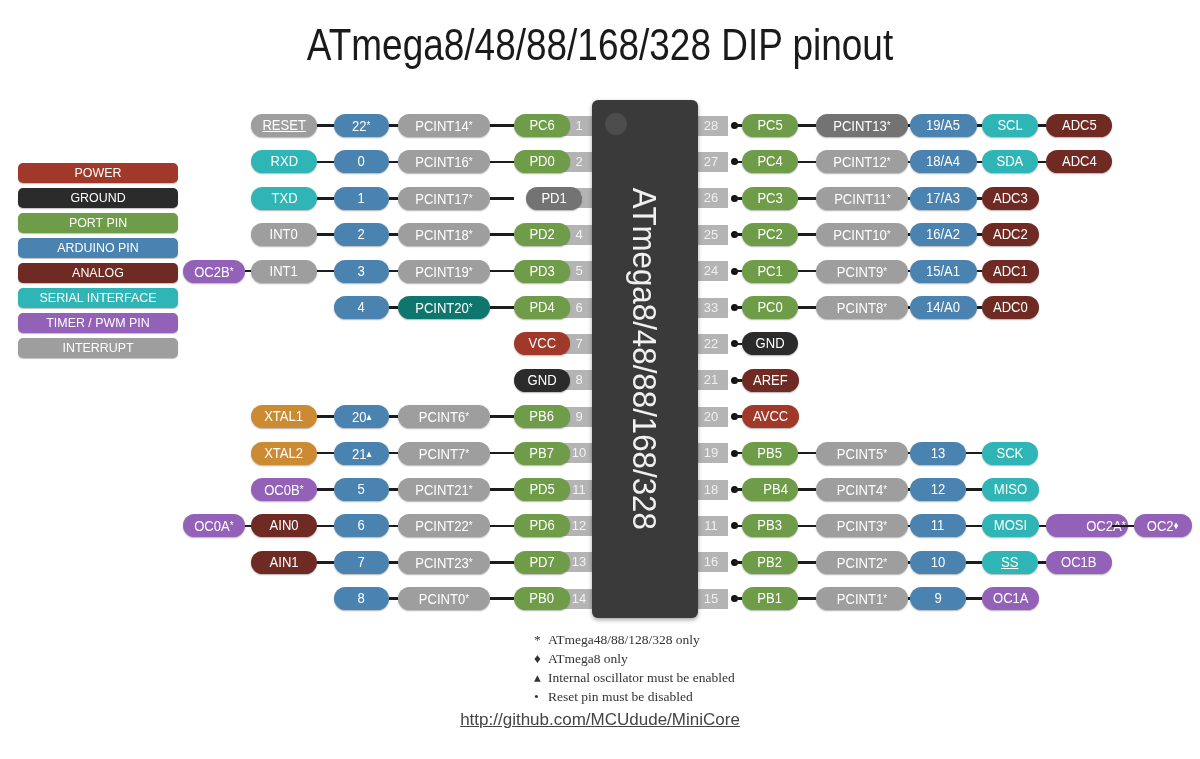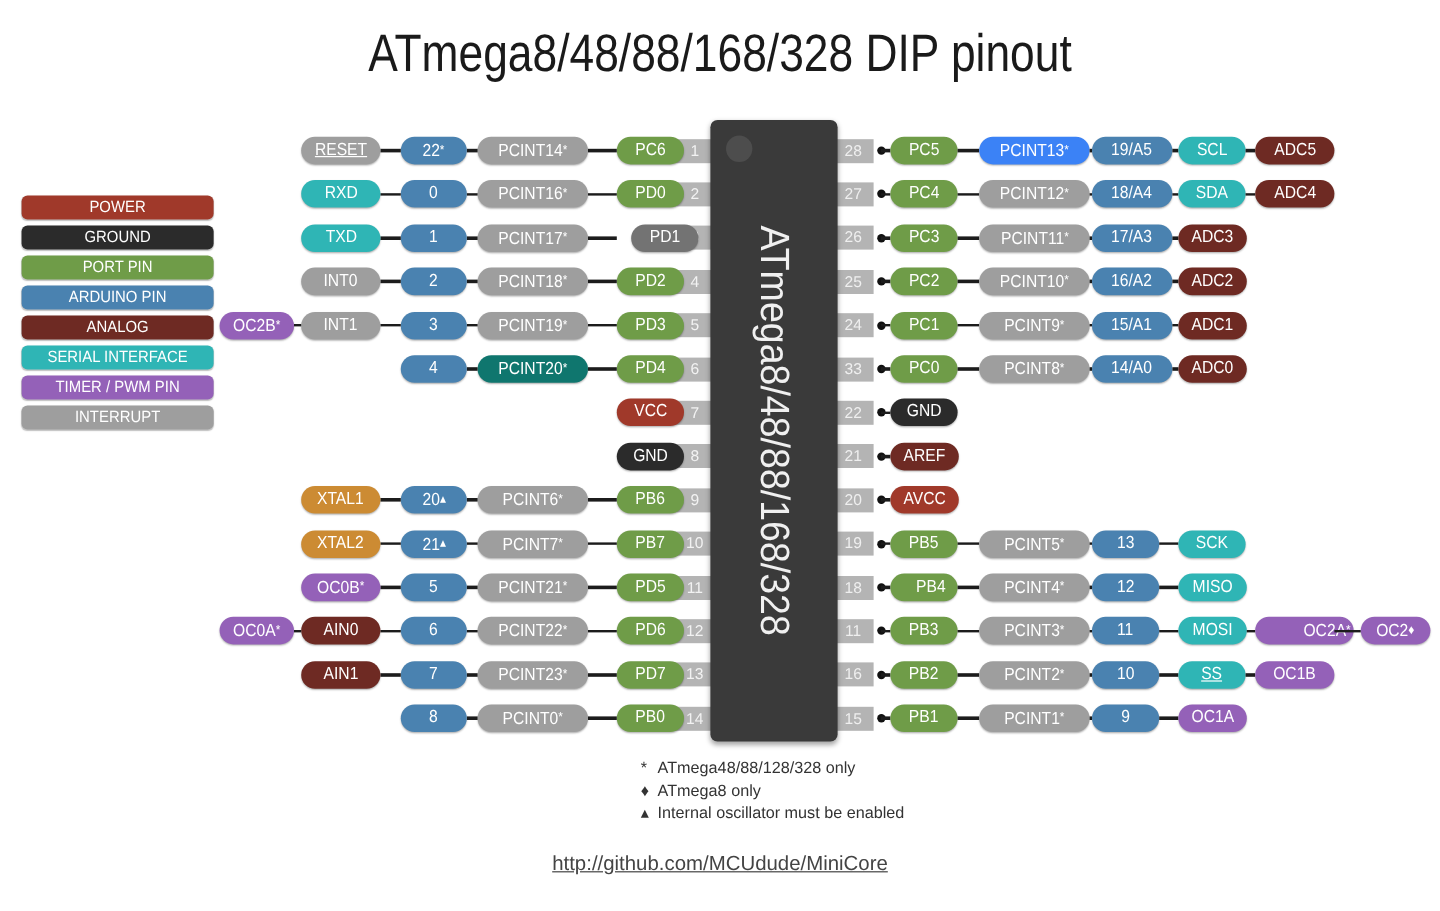--- a/index.html
+++ b/index.html
@@ -61,21 +61,21 @@
   #chiptext{
     position:absolute;left:0;top:0;width:518px;height:106px;
     transform:rotate(90deg);transform-origin:0 0;
     margin-left:106px;
     display:flex;align-items:center;justify-content:center;
     color:#f0f0f0;font-size:34px;letter-spacing:0px;white-space:nowrap;
   }
   #chiptext span{transform:scaleX(.92);display:block;}
 
   
-  #notes{position:absolute;left:534px;top:630px;width:340px;}
+  #notes{position:absolute;left:534px;top:630px;width:340px;font-family:Liberation Serif, serif;}
   .note{font-size:13.5px;color:#333;line-height:19px;white-space:nowrap;}
   .note b{font-weight:400;display:inline-block;width:14px;color:#333;}
   #link{
     position:absolute;left:0;top:710px;width:1200px;text-align:center;
     font-size:17px;color:#444;text-decoration:underline;
   }
 </style>
 </head>
 <body>
 
@@ -244,21 +244,21 @@
       <div class="pill" style="left: 514px; top: 587.2px; min-width: 56px; background: rgb(111, 156, 72);"><i>PB0</i></div>
       <div class="wire" style="left: 490px; top: 597.45px; width: 24px;"></div>
       <div class="pill" style="left: 398px; top: 587.2px; min-width: 92px; background: rgb(158, 158, 158);"><i>PCINT0<span class="mk">*</span></i></div>
       <div class="wire" style="left: 389px; top: 597.45px; width: 9px;"></div>
       <div class="pill" style="left: 334px; top: 587.2px; min-width: 55px; background: rgb(74, 130, 176);"><i>8</i></div>
       <div class="pnum r" style="left: 694px; top: 115.5px;">28</div>
       <div class="dot" style="left: 730.5px; top: 122px;"></div>
       <div class="wire" style="left: 734px; top: 124.25px; width: 8px;"></div>
       <div class="pill" style="left: 742px; top: 114px; min-width: 56px; background: rgb(111, 156, 72);"><i>PC5</i></div>
       <div class="wire" style="left: 798px; top: 124.25px; width: 18px;"></div>
-      <div class="pill" style="left: 816px; top: 114px; min-width: 92px; background: #3b82f6;"><i>PCINT13<span class="mk">*</span></i></div>
+      <div class="pill" style="left: 816px; top: 114px; min-width: 92px; background: #737373;"><i>PCINT13<span class="mk">*</span></i></div>
       <div class="wire" style="left: 908px; top: 124.25px; width: 2px;"></div>
       <div class="pill" style="left: 910px; top: 114px; min-width: 66.5px; background: rgb(74, 130, 176);"><i>19/A5</i></div>
       <div class="wire" style="left: 976.5px; top: 124.25px; width: 5.5px;"></div>
       <div class="pill" style="left: 982px; top: 114px; min-width: 56px; background: rgb(47, 181, 181);"><i>SCL</i></div>
       <div class="wire" style="left: 1038px; top: 124.25px; width: 8px;"></div>
       <div class="pill" style="left: 1046px; top: 114px; min-width: 66px; background: rgb(110, 42, 35);"><i>ADC5</i></div>
       <div class="pnum r" style="left: 694px; top: 151.9px;">27</div>
       <div class="dot" style="left: 730.5px; top: 158.4px;"></div>
       <div class="wire" style="left: 734px; top: 160.65px; width: 8px;"></div>
       <div class="pill" style="left: 742px; top: 150.4px; min-width: 56px; background: rgb(111, 156, 72);"><i>PC4</i></div>
@@ -377,15 +377,16 @@
       <div class="wire" style="left: 908px; top: 597.45px; width: 2px;"></div>
       <div class="pill" style="left: 910px; top: 587.2px; min-width: 56px; background: rgb(74, 130, 176);"><i>9</i></div>
       <div class="wire" style="left: 966px; top: 597.45px; width: 16px;"></div>
       <div class="pill" style="left: 982px; top: 587.2px; min-width: 57.2px; background: rgb(148, 97, 184);"><i>OC1A</i></div>
     </div>
 
   <div id="notes">
       <div class="note"><b>*</b><span>ATmega48/88/128/328 only</span></div>
       <div class="note"><b>♦</b><span>ATmega8 only</span></div>
       <div class="note"><b>▴</b><span>Internal oscillator must be enabled</span></div>
+      <div class="note"><b>•</b><span>Reset pin must be disabled</span></div>
     </div>
   <div id="link">http://github.com/MCUdude/MiniCore</div>
 </div>
 
 </body></html>

